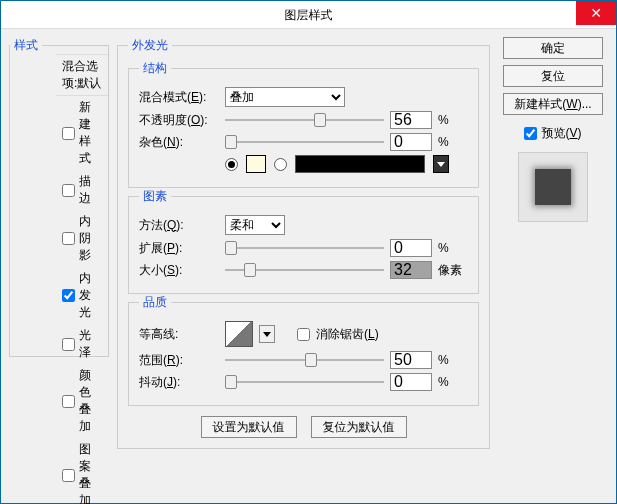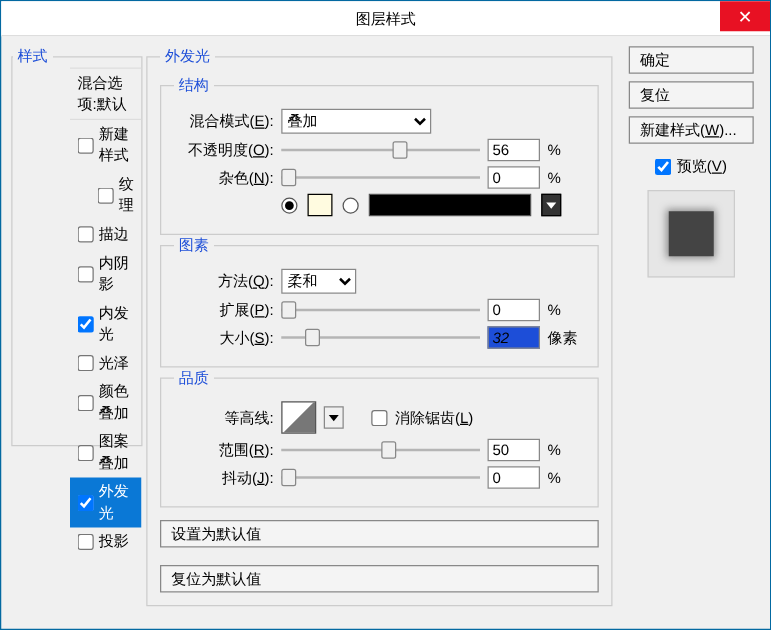--- a/index.html
+++ b/index.html
@@ -72,21 +72,21 @@
   .mid-col fieldset.top { min-height: 400px; }
   .inner-group { margin-bottom: 8px; }
   .row {
     display:flex;
     align-items:center;
     margin: 4px 0;
     gap: 6px;
   }
   .row .lbl {
     width: 80px;
-    text-align: right;
+    text-align: left;
     white-space: nowrap;
   }
   .accel { text-decoration: underline; }
   .slider {
     flex:1;
     height: 14px;
     position: relative;
   }
   .slider .track {
     position:absolute; left:0; right:0; top:6px;
@@ -97,23 +97,23 @@
     width:12px; height:14px;
     background:#f0f0f0;
     border:1px solid #888;
     border-radius:2px;
   }
   .numbox {
     width: 42px; height:18px;
     border:1px solid #888;
     background:#fff;
     padding: 1px 3px;
-    font-size:12px;
-  }
-  .numbox.hl { background:#1d4ed8;font-style:italic; }
+    font-size:16px;
+  }
+  .numbox.hl { background:#a3a3a3; }
   .unit { width:30px; }
   select {
     font-size:12px;
     border:1px solid #888;
     background:#fff;
     height: 20px;
   }
   .select-blend { width: 120px; }
   .select-tech { width: 60px; }
 
@@ -134,28 +134,28 @@
   .contour {
     width:28px; height:26px; border:1px solid #555;
     background: linear-gradient(135deg,#fff 0%,#fff 49%,#777 50%,#777 100%);
   }
   .cb { width:13px; height:13px; margin:0; }
 
   .btn {
     display:inline-block;
     min-width:96px;
     padding: 2px 8px;
-    text-align:left;
+    text-align:center;
     border:1px solid #888;
     background:#f4f4f4;
     height: 22px;
     line-height: 16px;
     cursor: default;
   }
-  .btn-row { display:flex; gap:14px; justify-content:center; margin-top:10px;flex-direction:column; }
+  .btn-row { display:flex; gap:14px; justify-content:center; margin-top:10px; }
 
   
   .right-col { width:110px; flex:0 0 110px; display:flex; flex-direction:column; gap:6px; align-items:center; }
   .right-col .btn { width:100px; min-width:100px; }
   .right-col .preview-chk { display:flex; align-items:center; gap:4px; margin: 4px 0; }
   .preview-box {
     width:70px; height:70px;
     border:1px solid #ccc;
     background:#e6e6e6;
     display:flex; align-items:center; justify-content:center;
@@ -181,24 +181,20 @@
     <div class="panels">
 
       <div class="styles-col">
         <fieldset class="group">
           <legend>样式</legend>
           <ul id="styles-list">
               <li class="blend">混合选项:默认</li>
               <li>
                 <input type="checkbox" style="">
                 <span>新建样式</span>
-              </li>
-              <li class="sub">
-                <input type="checkbox" style="">
-                <span>纹理</span>
               </li>
               <li>
                 <input type="checkbox" style="">
                 <span>描边</span>
               </li>
               <li>
                 <input type="checkbox" style="">
                 <span>内阴影</span>
               </li>
               <li>

